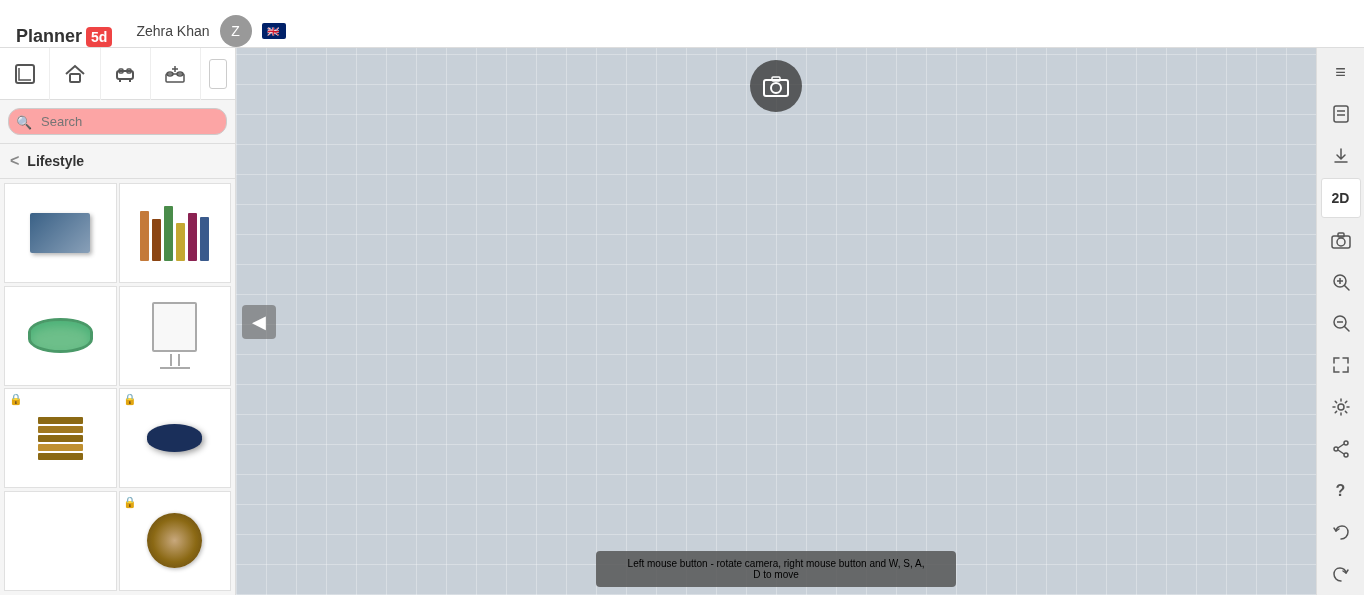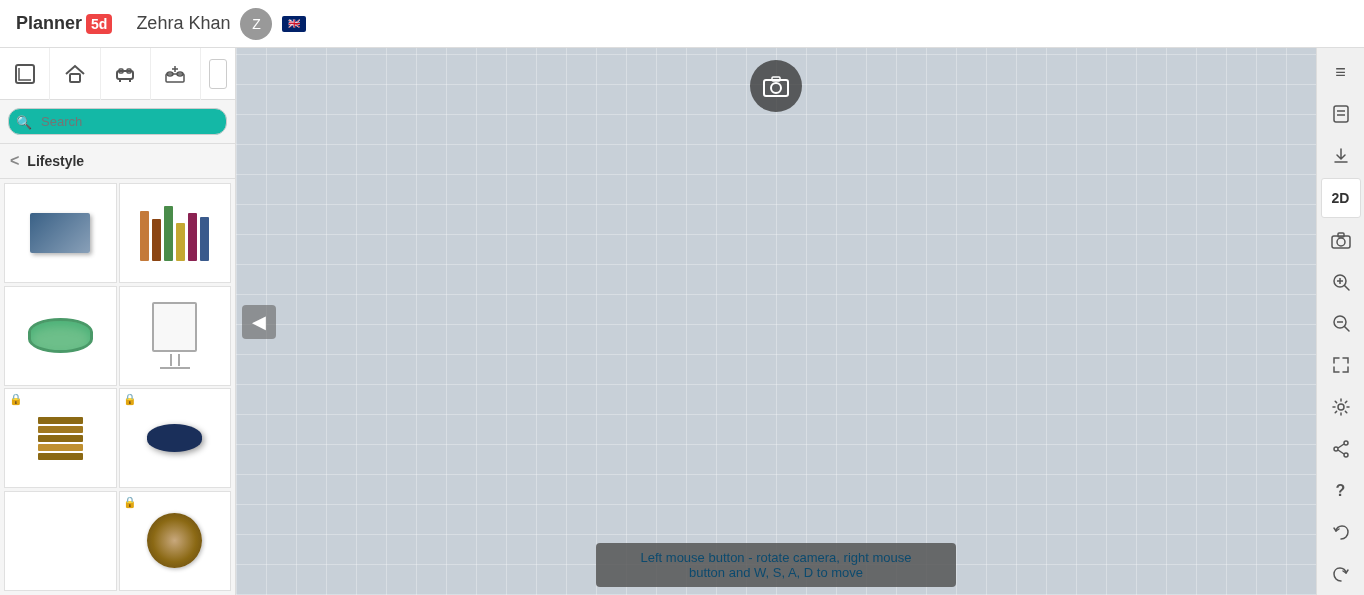--- a/index.html
+++ b/index.html
@@ -1,20 +1,20 @@
 <!DOCTYPE html>
 <html><head>
   <meta charset="utf-8">
   <style>
     * { margin: 0; padding: 0; box-sizing: border-box; }
     body { width: 1364px; height: 595px; overflow: hidden; font-family: Arial, sans-serif; background: #e8e8e8; }
 
     
     .top-nav {
-      display: flex; align-items: center;
+      display: flex; align-items: flex-end;
       background: #fff;
       height: 48px;
       padding: 0 16px;
       border-bottom: 1px solid #ddd;
       position: relative; z-index: 10;
     }
     .logo {
       display: flex; align-items: center; gap: 4px;
       font-weight: bold; font-size: 18px; color: #333;
       margin-right: 24px;
@@ -22,21 +22,21 @@
     .logo-icon {
       background: #ef4444; color: #fff;
       border-radius: 4px; padding: 2px 5px;
       font-size: 14px; font-weight: bold;
     }
     .nav-links { display: flex; gap: 24px; flex: 1; }
     .nav-link {
       font-size: 14px; color: #444; cursor: pointer; text-decoration: none;
     }
     .user-area { display: flex; align-items: center; gap: 10px; }
-    .user-name { font-size: 18px; color: #444; }
+    .user-name { font-size: 14px; color: #444; }
     .avatar {
       width: 32px; height: 32px; border-radius: 50%;
       background: #999; display: flex; align-items: center; justify-content: center;
       color: #fff; font-size: 14px;
     }
     .flag {
       width: 24px; height: 16px; background: #012169;
       border-radius: 2px; position: relative; overflow: hidden;
       display: flex; align-items: center; justify-content: center;
       font-size: 10px; color: #fff;
@@ -74,21 +74,21 @@
       appearance: none;
     }
     .search-row {
       padding: 8px;
       background: #f5f5f5;
       border-bottom: 1px solid #ddd;
     }
     .search-input {
       width: 100%; padding: 5px 8px 5px 32px;
       border: 1px solid #ccc; border-radius: 12px;
-      font-size: 13px; background: #14b8a6;
+      font-size: 13px; background: #fca5a5;
       outline: none;
     }
     .search-wrap { position: relative; }
     .search-icon-inner {
       position: absolute; left: 8px; top: 50%; transform: translateY(-50%);
       font-size: 13px; color: #999;
     }
     .category-header {
       display: flex; align-items: center; gap: 8px;
       padding: 8px 10px;
@@ -132,23 +132,23 @@
       cursor: pointer; color: #fff; font-size: 22px;
     }
     .nav-left-btn {
       position: absolute; left: 6px; top: 50%; transform: translateY(-50%);
       width: 34px; height: 34px; background: rgba(100,100,100,0.6);
       border-radius: 4px; display: flex; align-items: center; justify-content: center;
       cursor: pointer; color: #fff; font-size: 18px;
     }
     .hint-bar {
       position: absolute; bottom: 8px; left: 50%; transform: translateX(-50%);
-      background: rgba(80,80,80,0.82); color: #0c4a6e;
+      background: rgba(80,80,80,0.82); color: #000000;
       padding: 7px 27px; border-radius: 4px;
-      font-size: 13px; text-align: center;
+      font-size: 10px; text-align: center;
       max-width: 360px;
     }
 
     
     .right-sidebar {
       width: 48px; background: #f0f0f0;
       border-left: 1px solid #ddd;
       display: flex; flex-direction: column; align-items: center;
       padding-top: 4px; gap: 2px;
     }

